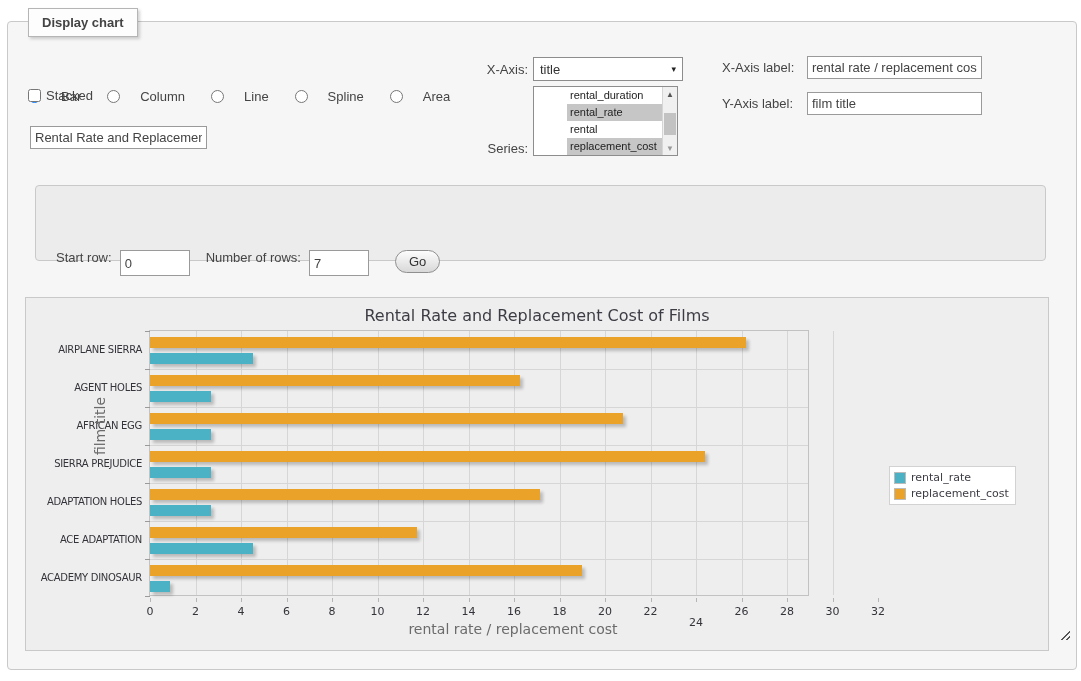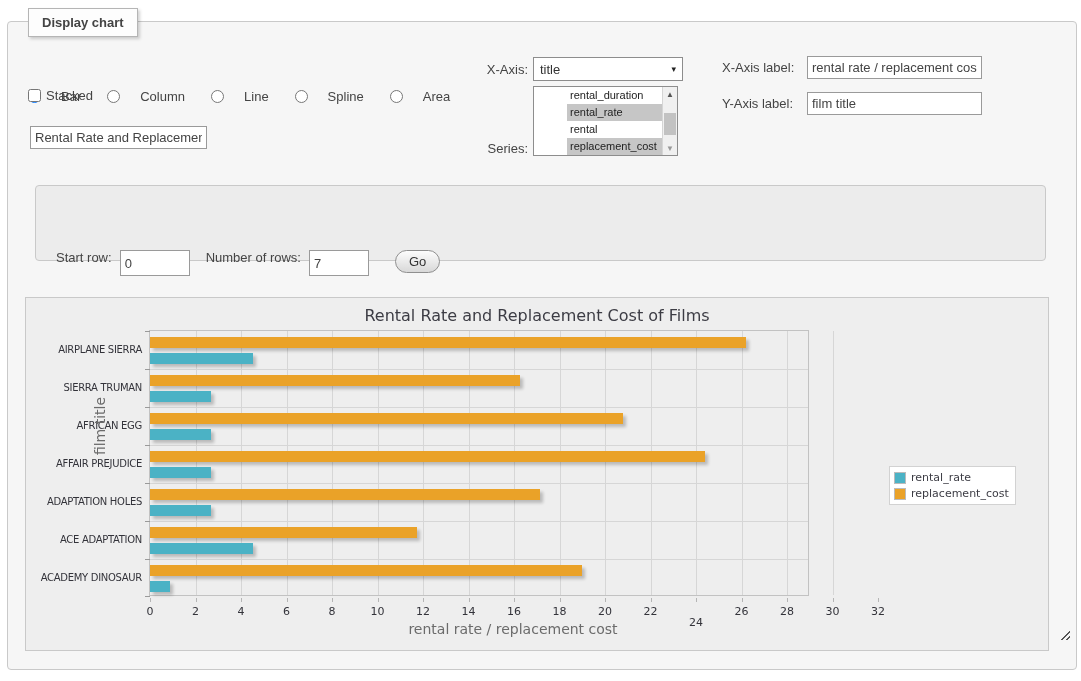--- a/index.html
+++ b/index.html
@@ -166,27 +166,27 @@
       <div class="hline" style="top: 76px;"></div>
       <div class="hline" style="top: 114px;"></div>
       <div class="hline" style="top: 152px;"></div>
       <div class="hline" style="top: 190px;"></div>
       <div class="hline" style="top: 228px;"></div>
       <div class="bar" style="top: 6px; width: 90.5938%; background: rgb(234, 162, 40);"></div>
       <div class="bar" style="top: 21.5px; width: 15.5938%; background: rgb(75, 178, 197);"></div>
       <div class="cat-label" style="top: 13px;">AIRPLANE SIERRA</div>
       <div class="bar" style="top: 44px; width: 56.2187%; background: rgb(234, 162, 40);"></div>
       <div class="bar" style="top: 59.5px; width: 9.34375%; background: rgb(75, 178, 197);"></div>
-      <div class="cat-label" style="top: 51px;">SIERRA TRUMAN</div>
+      <div class="cat-label" style="top: 51px;">AGENT HOLES</div>
       <div class="bar" style="top: 82px; width: 71.8438%; background: rgb(234, 162, 40);"></div>
       <div class="bar" style="top: 97.5px; width: 9.34375%; background: rgb(75, 178, 197);"></div>
       <div class="cat-label" style="top: 89px;">AFRICAN EGG</div>
       <div class="bar" style="top: 120px; width: 84.3438%; background: rgb(234, 162, 40);"></div>
       <div class="bar" style="top: 135.5px; width: 9.34375%; background: rgb(75, 178, 197);"></div>
-      <div class="cat-label" style="top: 127px;">AFFAIR PREJUDICE</div>
+      <div class="cat-label" style="top: 127px;">SIERRA PREJUDICE</div>
       <div class="bar" style="top: 158px; width: 59.3437%; background: rgb(234, 162, 40);"></div>
       <div class="bar" style="top: 173.5px; width: 9.34375%; background: rgb(75, 178, 197);"></div>
       <div class="cat-label" style="top: 165px;">ADAPTATION HOLES</div>
       <div class="bar" style="top: 196px; width: 40.5938%; background: rgb(234, 162, 40);"></div>
       <div class="bar" style="top: 211.5px; width: 15.5938%; background: rgb(75, 178, 197);"></div>
       <div class="cat-label" style="top: 203px;">ACE ADAPTATION</div>
       <div class="bar" style="top: 234px; width: 65.5938%; background: rgb(234, 162, 40);"></div>
       <div class="bar" style="top: 249.5px; width: 3.09375%; background: rgb(75, 178, 197);"></div>
       <div class="cat-label" style="top: 241px;">ACADEMY DINOSAUR</div>
       <div class="ytick" style="top: 0px;"></div>

